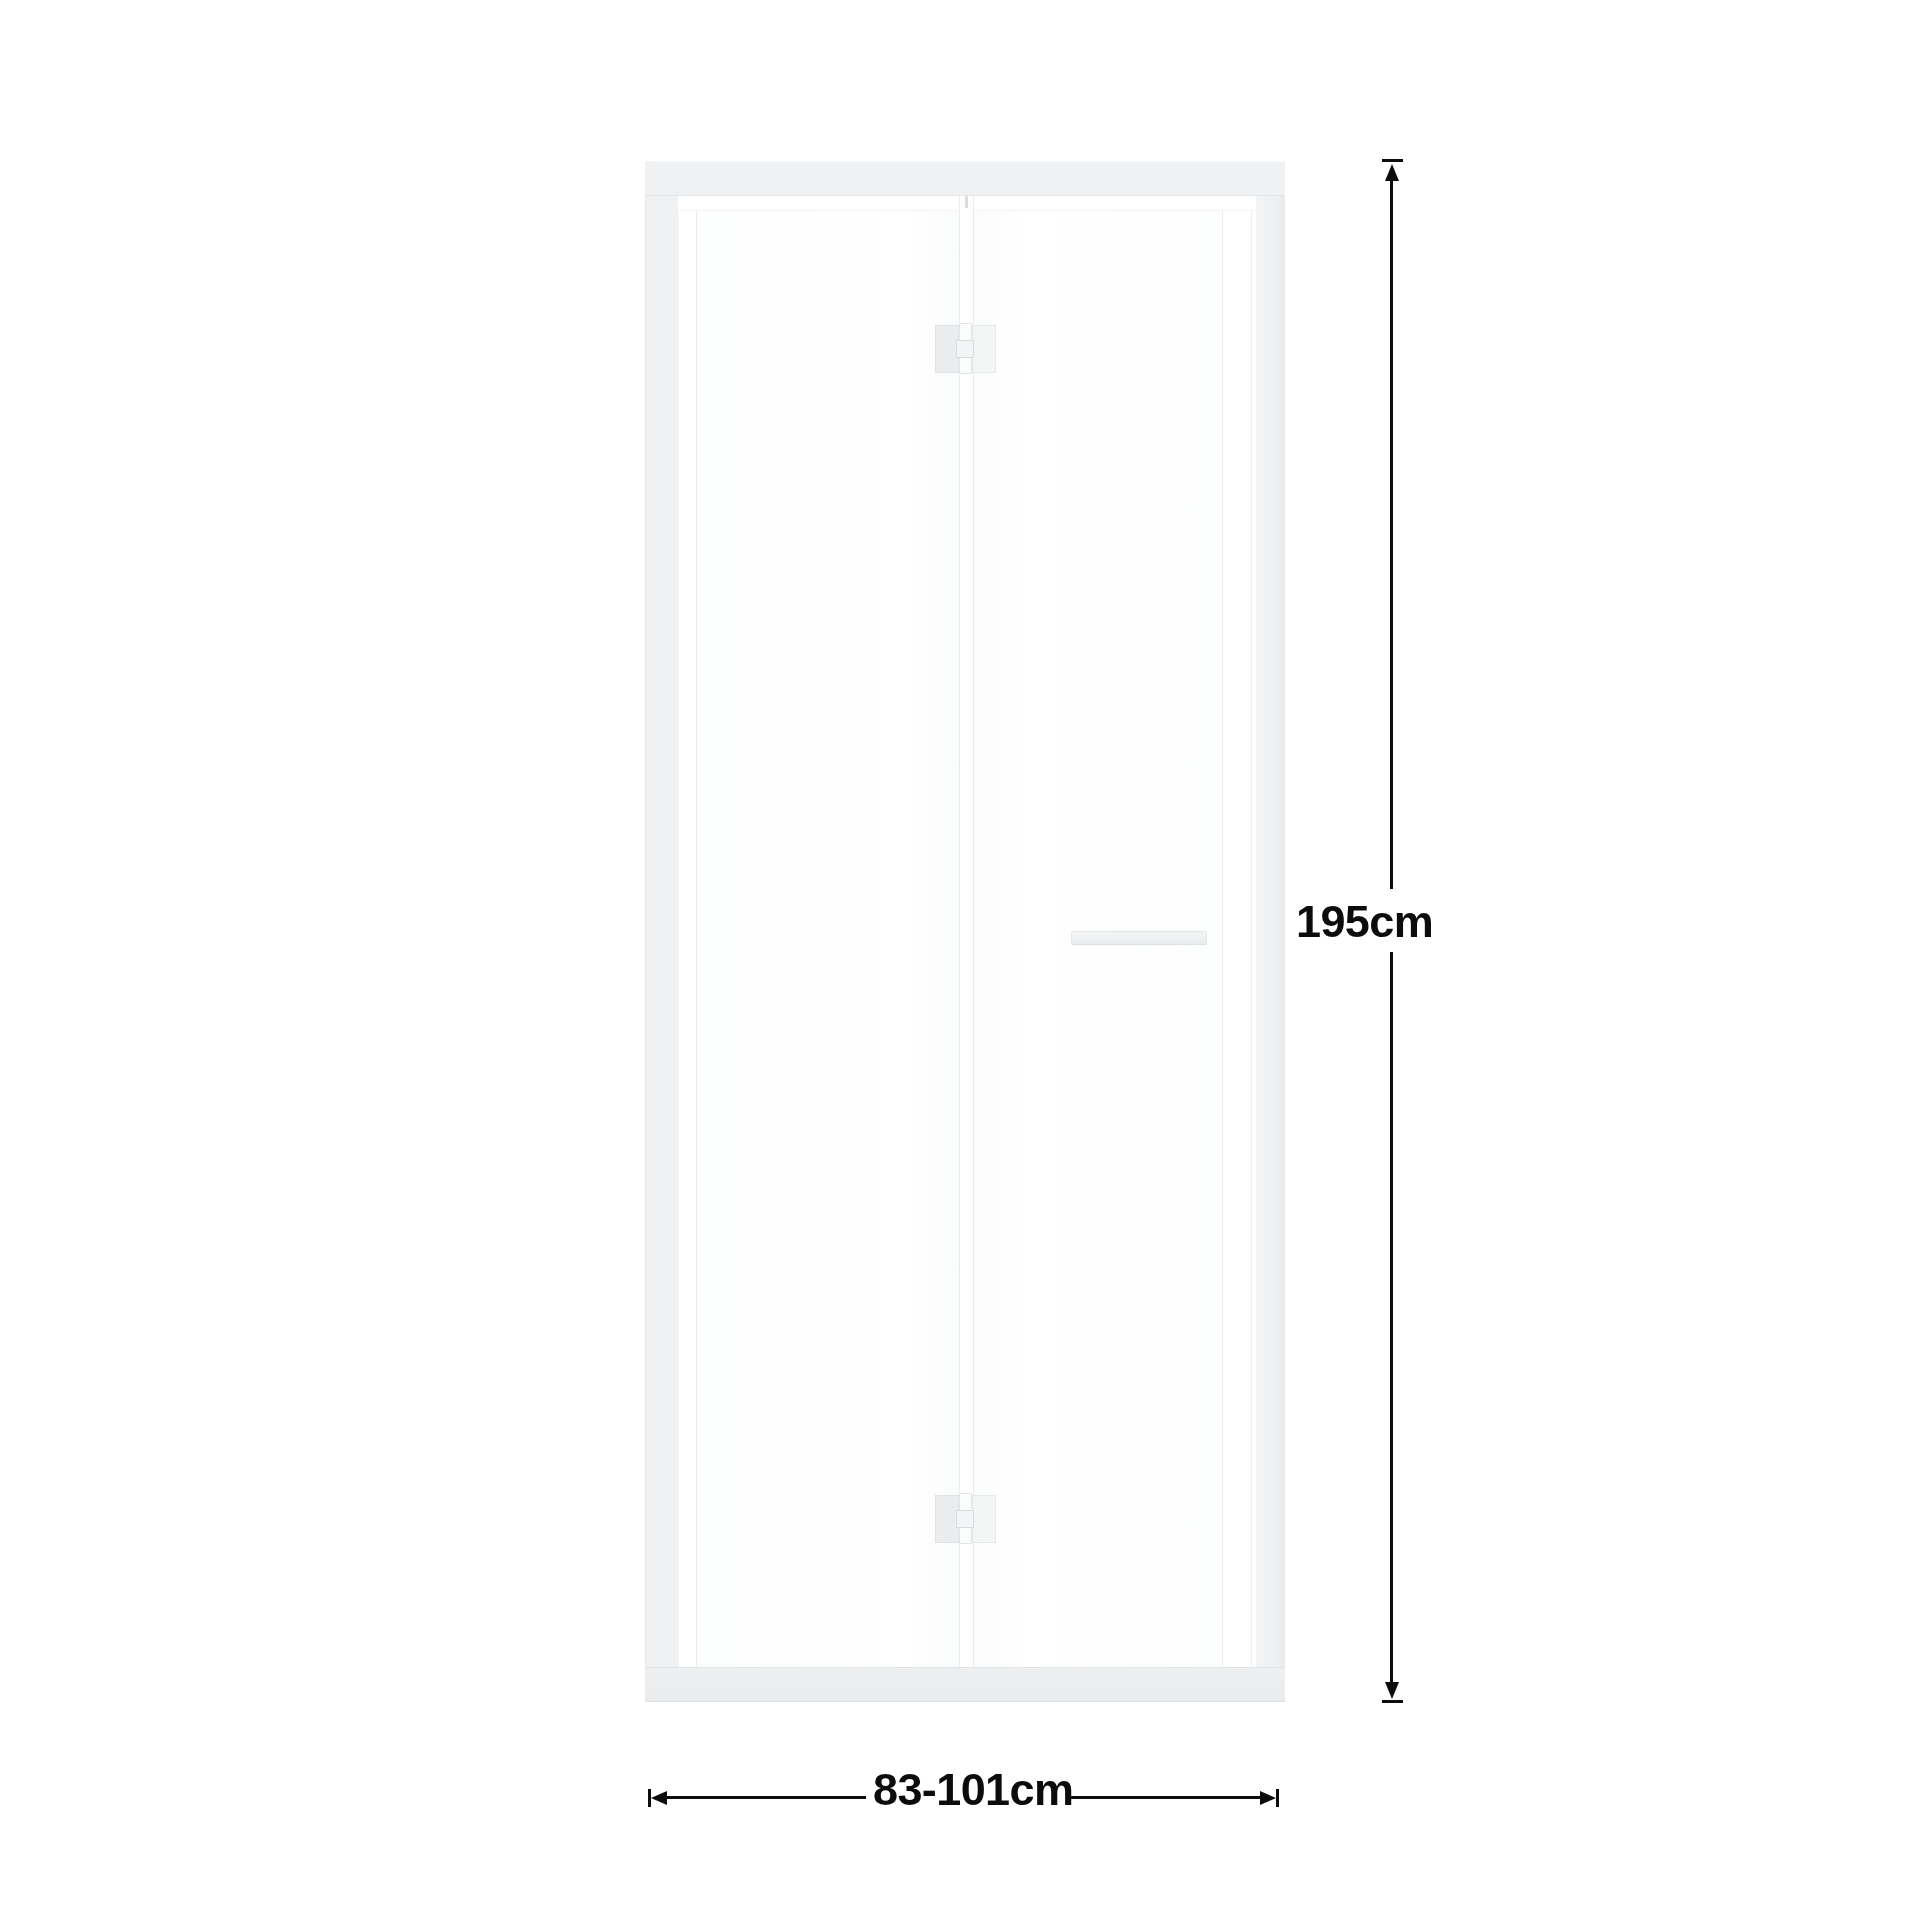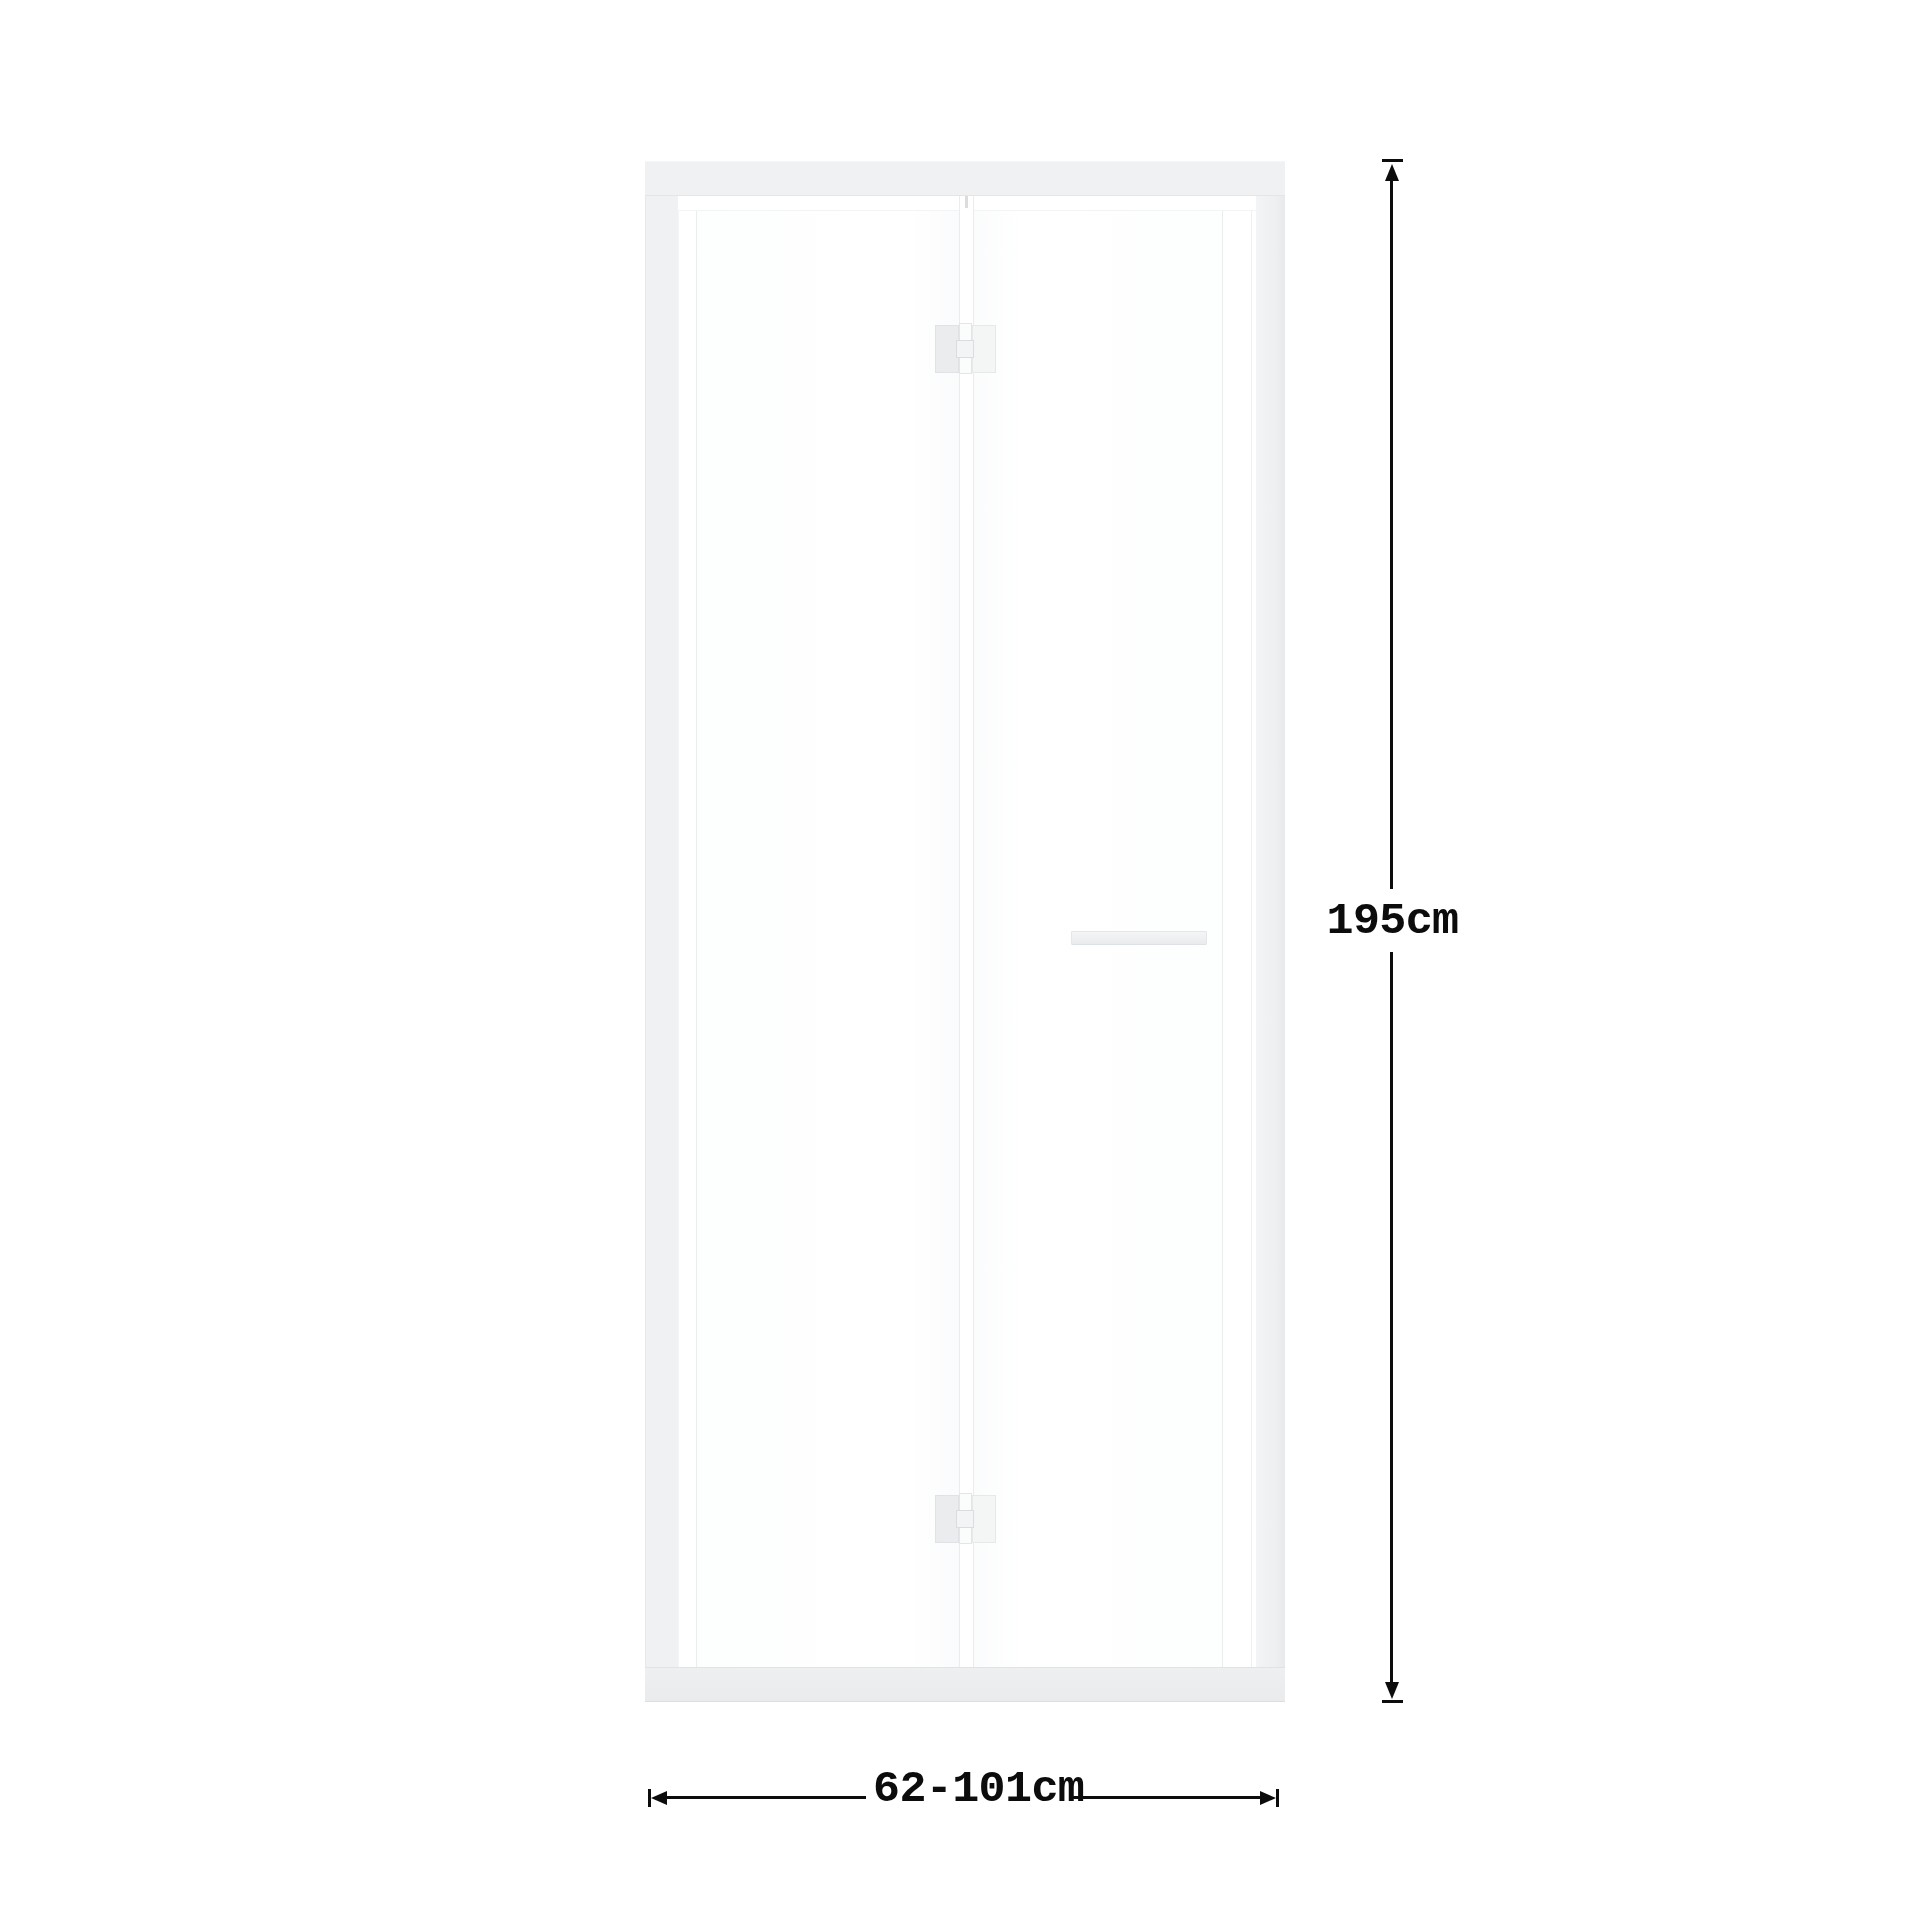--- a/index.html
+++ b/index.html
@@ -69,23 +69,22 @@
   .tri-down{border-left:7px solid transparent;border-right:7px solid transparent;
     border-top:17.3px solid var(--dim);}
   .tri-left{border-top:7px solid transparent;border-bottom:7px solid transparent;
     border-right:16.7px solid var(--dim);}
   .tri-right{border-top:7px solid transparent;border-bottom:7px solid transparent;
     border-left:16.7px solid var(--dim);}
 
   .dim-label{
     color:var(--dim);
     font-size:45px;font-weight:700;letter-spacing:-0.6px;
-    line-height:46px;text-align:center;white-space:nowrap;
+    line-height:46px;white-space:nowrap;
     background:var(--bg);
-    font-family:Liberation Mono, monospace;
   }
   .label-height{left:1296px;top:899px;width:193px;}
   .label-width{left:873px;top:1767px;width:193px;}
 </style>
 </head>
 <body>
 
 <div class="canvas">
 
   <div class="abs door">
@@ -126,20 +125,20 @@
     <div class="abs dim-label label-height">195cm</div>
     <div class="abs dim v-line" style="left:1390px;top:952px;height:730px;"></div>
     <div class="abs tri tri-down" style="left:1385px;top:1682px;"></div>
     <div class="abs dim tick-h" style="left:1382px;top:1700px;"></div>
   </div>
 
   <div>
     <div class="abs dim tick-v" style="left:648px;top:1789px;"></div>
     <div class="abs tri tri-left" style="left:651px;top:1791px;"></div>
     <div class="abs dim h-line" style="left:666px;top:1796px;width:200px;"></div>
-    <div class="abs dim-label label-width">62-101cm</div>
+    <div class="abs dim-label label-width">83-101cm</div>
     <div class="abs dim h-line" style="left:1071px;top:1796px;width:191px;"></div>
     <div class="abs tri tri-right" style="left:1260px;top:1791px;"></div>
     <div class="abs dim tick-v" style="left:1276px;top:1789px;"></div>
   </div>
 
 </div>
 
 
 </body></html>

